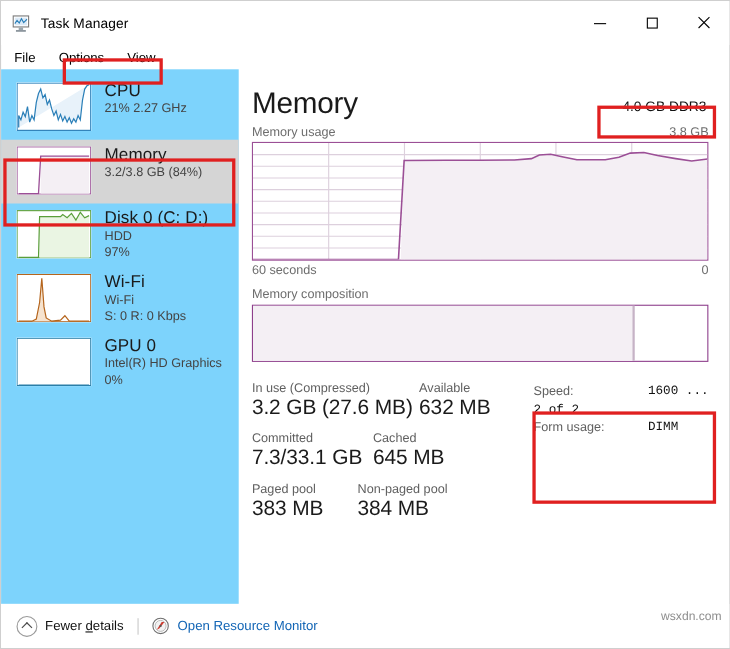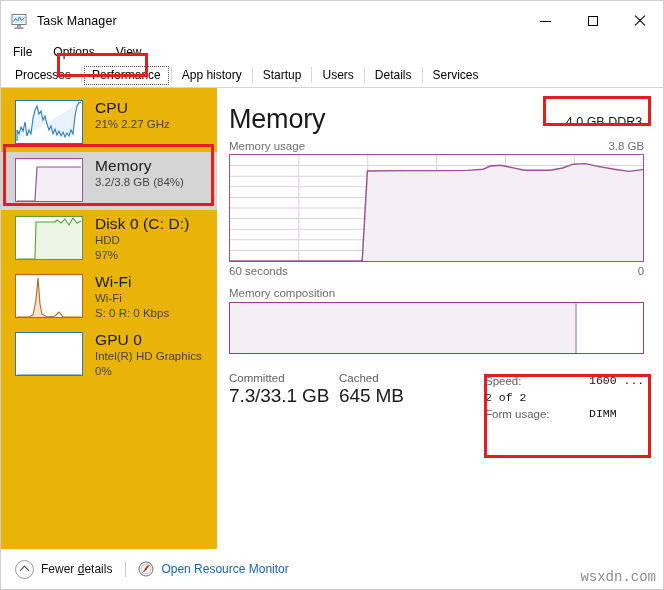--- a/index.html
+++ b/index.html
@@ -146,21 +146,21 @@
     flex: 1 1 auto;
     display: flex;
     min-height: 0;
     position: relative;
   }
 
   
   .sidebar {
     width: 216px;
     flex: 0 0 216px;
-    background: #eab308;
+    background: #7dd3fc;
     padding-top: 6px;
     box-sizing: border-box;
     position: relative;
   }
   .side-item {
     display: flex;
     align-items: flex-start;
     height: 58px;
     padding: 4px 8px 0 14px;
     box-sizing: border-box;
@@ -353,24 +353,24 @@
   }
   .res-icon {
     width: 16px;
     height: 16px;
     margin-right: 7px;
     flex: 0 0 auto;
   }
   .watermark {
     position: absolute;
     right: 7px;
-    bottom: 4px;
-    font-size: 14px;
+    bottom: 22px;
+    font-size: 11px;
     color: #8e8e8e;
-    font-family: Liberation Mono, monospace;
+    font-family: Liberation Sans, sans-serif;
   }
 
   
   .redbox {
     position: absolute;
     border: 3px solid #e02020;
     box-sizing: border-box;
     pointer-events: none;
     z-index: 40;
   }
@@ -408,35 +408,20 @@
       </div>
     </div>
   </div>
 
   <div class="menubar">
     <span class="menu-item">File</span>
     <span class="menu-item">Options</span>
     <span class="menu-item">View</span>
   </div>
 
-  <div class="tabstrip">
-    <span class="tab">Processes</span>
-    <span class="tab-sep"></span>
-    <span class="tab selected">Performance</span>
-    <span class="tab-sep"></span>
-    <span class="tab">App history</span>
-    <span class="tab-sep"></span>
-    <span class="tab">Startup</span>
-    <span class="tab-sep"></span>
-    <span class="tab">Users</span>
-    <span class="tab-sep"></span>
-    <span class="tab">Details</span>
-    <span class="tab-sep"></span>
-    <span class="tab">Services</span>
-  </div>
 
   <div class="content">
 
     <div class="sidebar">
 
       <div class="side-item">
         <div class="thumb">
           <svg viewBox="0 0 68 44" preserveAspectRatio="none">
             <rect x="0.5" y="0.5" width="67" height="43" fill="#ffffff" stroke="#1f77b4" stroke-width="1"></rect>
             <polyline points="2,41 2,30 4,34 6,27 8,31 10,22 12,36 14,30 16,34 18,18 20,10 22,6 24,14 26,11 28,20 30,16 32,24 34,30 36,26 38,34 40,29 42,35 44,31 46,36 48,32 50,37 52,33 54,36 56,30 58,34 60,16 62,6 64,3 66,2" fill="#e8f2fa" stroke="none"></polyline>
@@ -551,27 +536,47 @@
 
       <div class="comp-label">Memory composition</div>
       <div class="comp-bar">
         <div class="comp-used" style="width:84%"></div>
       </div>
 
       <div class="stats-wrap">
 
         <div class="stats-left">
           <div class="stat-row">
+            <div class="stat-cell" style="width:152px">
+              <div class="stat-label">In use (Compressed)</div>
+              <div class="stat-value">3.2 GB (27.6 MB)</div>
+            </div>
+            <div class="stat-cell">
+              <div class="stat-label">Available</div>
+              <div class="stat-value">632 MB</div>
+            </div>
+          </div>
+          <div class="stat-row">
             <div class="stat-cell" style="width:110px">
               <div class="stat-label">Committed</div>
               <div class="stat-value">7.3/33.1 GB</div>
             </div>
             <div class="stat-cell">
               <div class="stat-label">Cached</div>
               <div class="stat-value">645 MB</div>
+            </div>
+          </div>
+          <div class="stat-row">
+            <div class="stat-cell" style="width:96px">
+              <div class="stat-label">Paged pool</div>
+              <div class="stat-value">383 MB</div>
+            </div>
+            <div class="stat-cell">
+              <div class="stat-label">Non-paged pool</div>
+              <div class="stat-value">384 MB</div>
             </div>
           </div>
         </div>
 
         <div class="stats-right">
           <div class="info-line">
             <span class="info-key">Speed:</span>
             <span class="info-val">1600 ...</span>
           </div>
           <div class="info-line">

